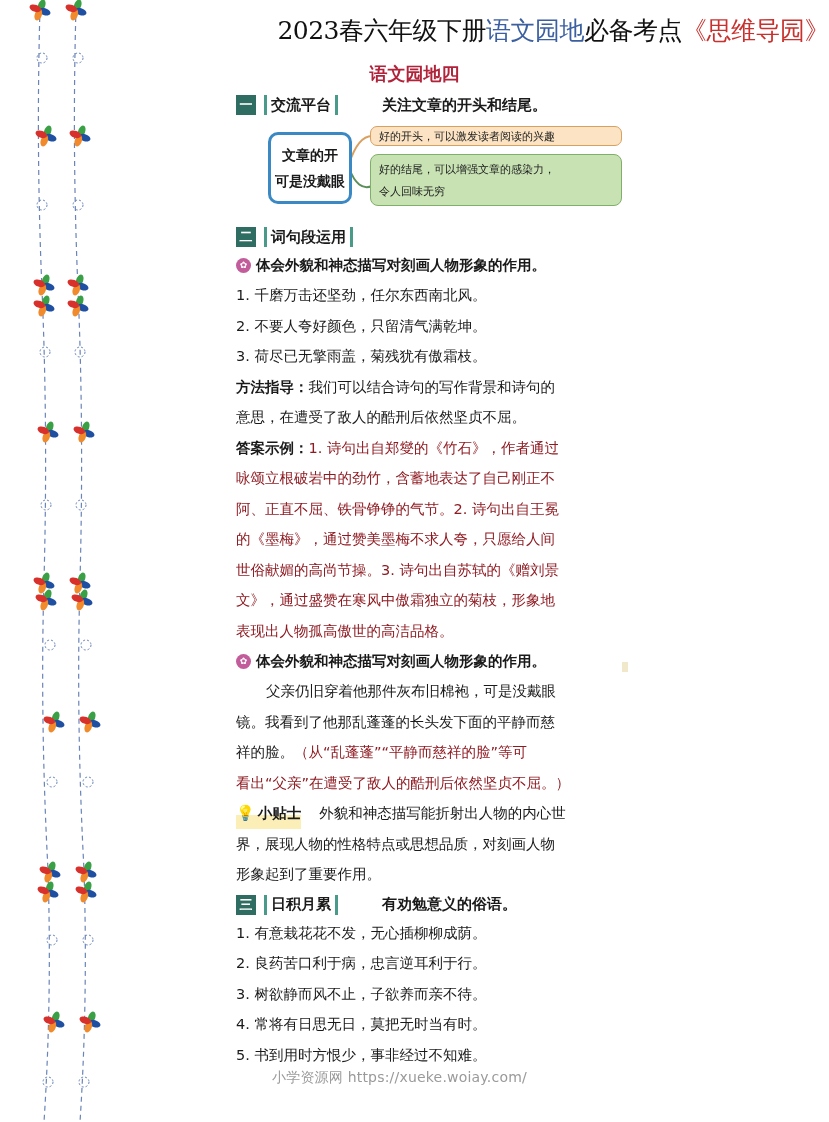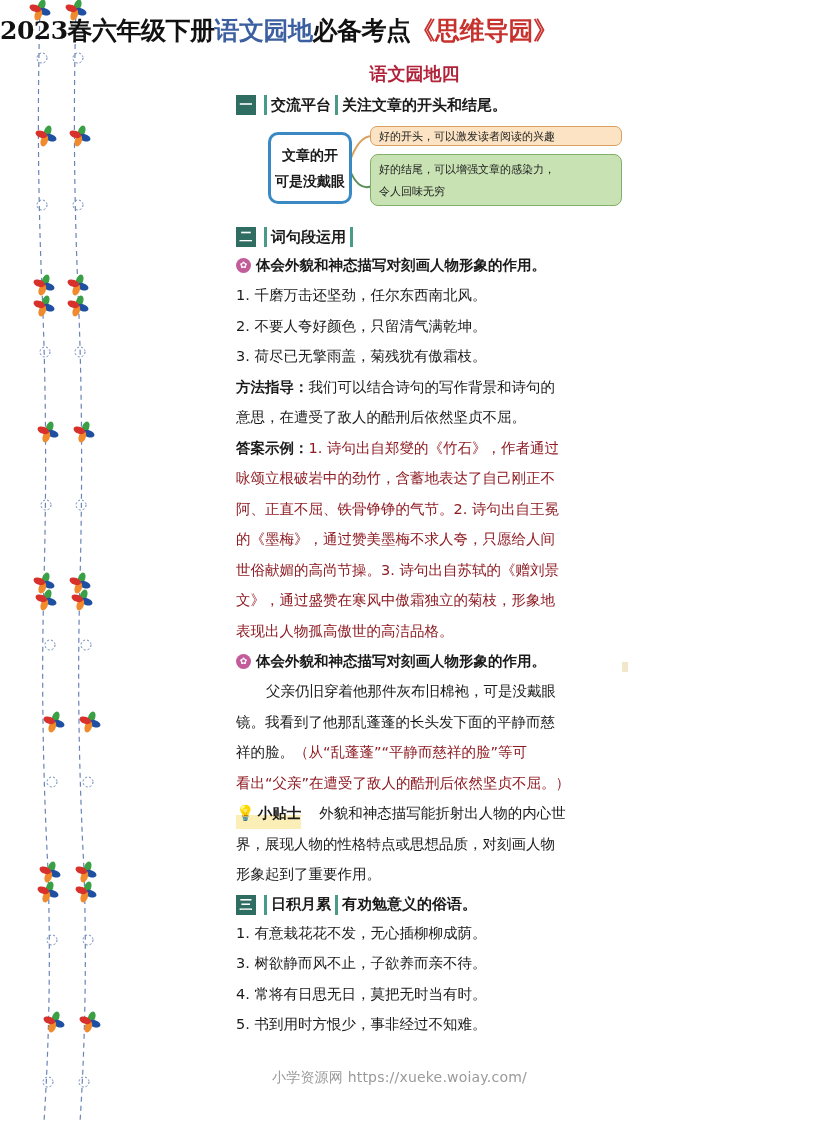--- a/index.html
+++ b/index.html
@@ -2,38 +2,38 @@
 <html><head>
 <meta charset="utf-8">
 <style>
   html, body { margin: 0; padding: 0; }
   body {
     width: 829px; height: 1122px; background: #ffffff; position: relative; overflow: hidden;
     font-family: "DejaVu Sans", "Liberation Sans", sans-serif; color: #1a1a1a;
   }
   .deco { position: absolute; top: 0; left: 0; width: 110px; height: 1122px; }
   .page-title {
-    position: absolute; top: 14px; left: 0; width: 829px; text-align: left;
-    font-family: "DejaVu Serif", "Liberation Serif", serif; font-size: 25px; font-weight: bold;
+    position: absolute; top: 14px; left: 0; width: 829px; text-align: right;
+    font-family: "DejaVu Serif", "Liberation Serif", serif; font-size: 25px; font-weight: normal;
     letter-spacing: -0.5px; color: #111;
   }
   .page-title .blue { color: #3b5fa0; }
   .page-title .red { color: #c8322e; }
   .subtitle {
     position: absolute; top: 62px; left: 0; width: 829px; text-align: center;
     font-family: "DejaVu Serif", "Liberation Serif", serif; font-size: 18px; font-weight: bold; color: #b0233a;
   }
   .content { position: absolute; left: 236px; top: 92px; width: 400px; }
   .sec-head { display: flex; align-items: center; height: 26px; font-size: 15px; font-weight: bold; }
   .badge {
     width: 20px; height: 20px; background: #2f6d62; color: #fff; display: flex; align-items: center;
     justify-content: center; font-size: 13px; font-weight: bold; margin-right: 4px;
   }
   .bar { width: 3px; height: 20px; background: #4a9a89; margin: 0 4px; }
-  .sec-sub { font-weight: bold; }
+  .sec-sub { font-weight: bold; margin-left: 40px; }
   .mindmap { position: relative; height: 96px; margin-top: 6px; }
   .mm-root {
     position: absolute; left: 32px; top: 8px; width: 78px; height: 66px; border: 3px solid #3a89c4;
     border-radius: 10px; background: #fff; font-family: "DejaVu Serif", serif; font-size: 14px; font-weight: bold;
     display: flex; flex-direction: column; justify-content: center; align-items: center; line-height: 26px;
   }
   .mm-a {
     position: absolute; left: 134px; top: 2px; width: 246px; height: 20px; border: 1.5px solid #d9a05f;
     background: #fbe3c3; border-radius: 7px; font-size: 11px; font-family: "DejaVu Serif", serif;
     line-height: 20px; padding-left: 8px; box-sizing: border-box; width: 252px;
@@ -195,19 +195,20 @@
   <div class="line">形象起到了重要作用。</div>
 
   <div class="sec-head" style="margin-top:2px">
     <span class="badge">三</span>
     <span class="bar"></span>
     <span>日积月累</span>
     <span class="bar"></span>
     <span class="sec-sub">有劝勉意义的俗语。</span>
   </div>
   <div class="line">1. 有意栽花花不发，无心插柳柳成荫。</div>
+  <div class="line">2. 良药苦口利于病，忠言逆耳利于行。</div>
   <div class="line">3. 树欲静而风不止，子欲养而亲不待。</div>
   <div class="line">4. 常将有日思无日，莫把无时当有时。</div>
   <div class="line">5. 书到用时方恨少，事非经过不知难。</div>
 </div>
 
 <div class="mark"></div>
 <div class="watermark">小学资源网 https://xueke.woiay.com/</div>
 
 </body></html>

